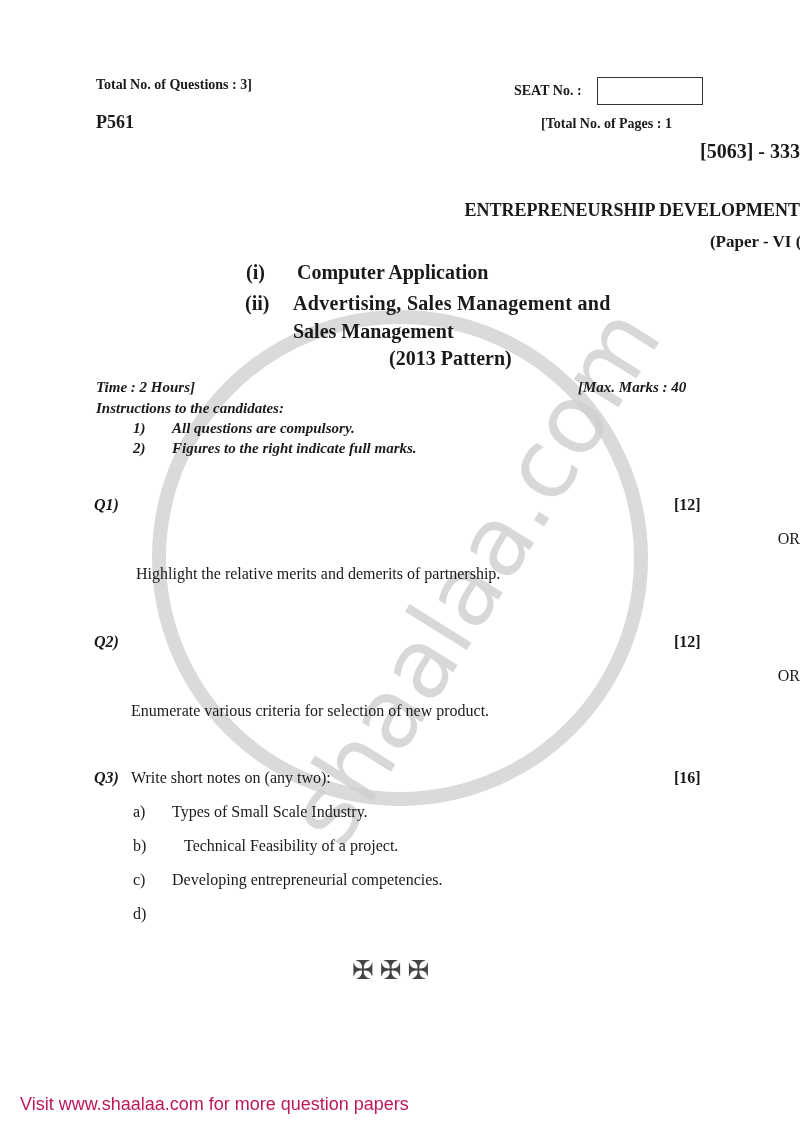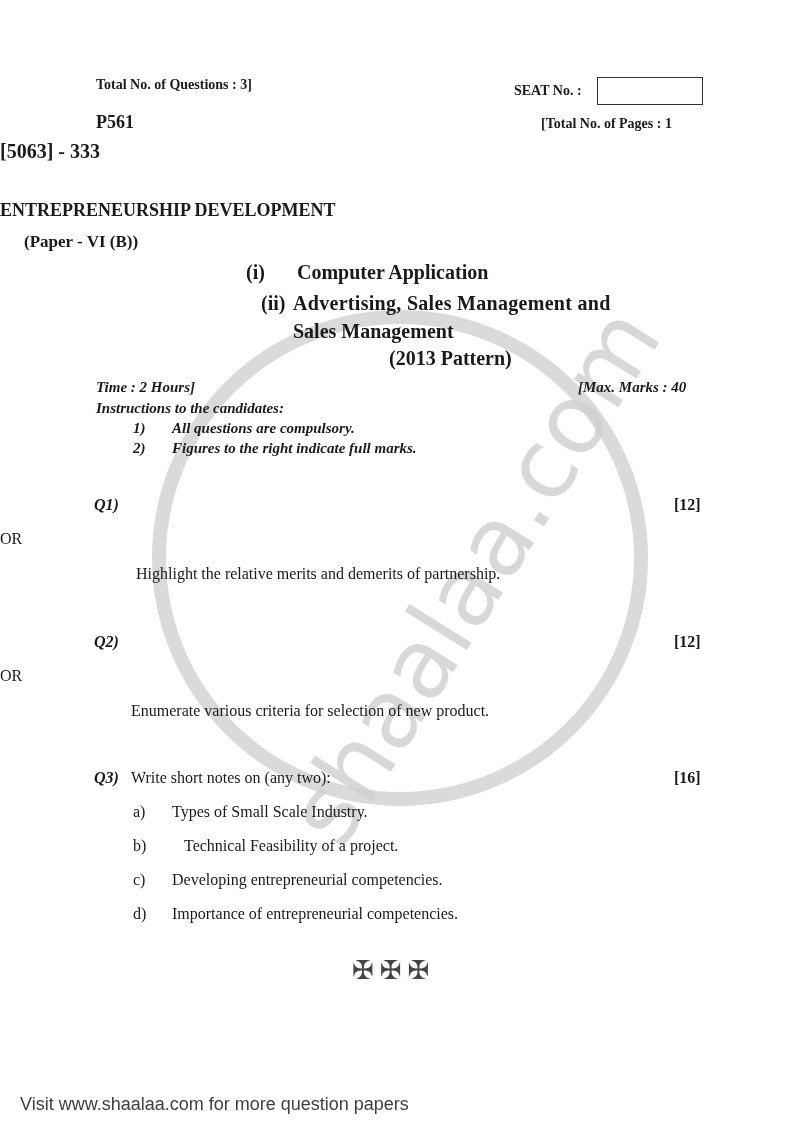--- a/index.html
+++ b/index.html
@@ -1,25 +1,25 @@
 <!DOCTYPE html>
 <html><head>
 <meta charset="utf-8">
 <style>
   html, body { margin: 0; padding: 0; background: #ffffff; }
   body { width: 800px; height: 1132px; position: relative; overflow: hidden; font-family: "Liberation Serif", "DejaVu Serif", serif; color: #1a1a1a; }
   .abs { position: absolute; white-space: nowrap; }
   .b { font-weight: bold; }
   .i { font-style: italic; }
-  .center { left: 0; width: 800px; text-align: left; }
+  .center { left: 0; width: 800px; text-align: right; }
   .seatbox { position: absolute; left: 597px; top: 77px; width: 106px; height: 28px; border: 1.5px solid #333; box-sizing: border-box; }
   .watermark-circle { position: absolute; left: 152px; top: 310px; width: 496px; height: 496px; border: 14px solid #d4d4d4; border-radius: 50%; box-sizing: border-box; opacity: 0.85; }
   .watermark-text { position: absolute; left: 170px; top: 520px; font-family: "DejaVu Sans", sans-serif; font-size: 96px; color: #cfcfcf; transform: rotate(-58deg); transform-origin: center; opacity: 0.8; }
   .layer { position: absolute; left: 0; top: 0; width: 800px; height: 916px; border-radius: 18px; }
-  .footer { position: absolute; left: 20px; top: 1094px; font-family: "Liberation Sans", "DejaVu Sans", sans-serif; font-size: 18px; color: #404040; }
+  .footer { position: absolute; left: 20px; top: 1094px; font-family: "Liberation Sans", "DejaVu Sans", sans-serif; font-size: 18px; color: #be185d; }
   .ornament { position: absolute; left: 352px; top: 955px; font-size: 26px; letter-spacing: 6px; color: #444; }
 </style>
 </head>
 <body>
 
 <div class="watermark-circle"></div>
 <div class="watermark-text">shaalaa.com</div>
 
 <div class="layer">
 
@@ -28,21 +28,21 @@
   <div class="seatbox"><span></span></div>
   <div class="abs b" style="left:96px; top:112px; font-size:18px;text-align:center;">P561</div>
   <div class="abs b" style="left:541px; top:116px; font-size:14px;">[Total No. of Pages : 1</div>
 
   <div class="abs b center" style="top:140px; font-size:20px;">[5063] - 333</div>
   <div class="abs b center" style="top:200px; font-size:18px;">ENTREPRENEURSHIP DEVELOPMENT</div>
   <div class="abs b center" style="top:232px; font-size:17px;padding-left:24px;">(Paper - VI (B))</div>
 
   <div class="abs b" style="left:246px; top:261px; font-size:20px;">(i)</div>
   <div class="abs b" style="left:297px; top:261px; font-size:20px;">Computer Application</div>
-  <div class="abs b" style="left:261px; top:292px; font-size:20px;">(ii)</div>
+  <div class="abs b" style="left:245px; top:292px; font-size:20px;">(ii)</div>
   <div class="abs b" style="left:293px; top:292px; font-size:20px; letter-spacing:0.3px;">Advertising, Sales Management and</div>
   <div class="abs b" style="left:293px; top:320px; font-size:20px;">Sales Management</div>
   <div class="abs b" style="left:345px; top:347px; font-size:20px;margin-left:44px;">(2013 Pattern)</div>
 
   <div class="abs b i" style="left:96px; top:379px; font-size:15px;">Time : 2 Hours]</div>
   <div class="abs b i" style="left:578px; top:379px; font-size:15px;">[Max. Marks : 40</div>
   <div class="abs b i" style="left:96px; top:400px; font-size:15px;">Instructions to the candidates:</div>
   <div class="abs b i" style="left:133px; top:420px; font-size:15px;">1)</div>
   <div class="abs b i" style="left:172px; top:420px; font-size:15px;">All questions are compulsory.</div>
   <div class="abs b i" style="left:133px; top:440px; font-size:15px;">2)</div>
@@ -62,18 +62,17 @@
   <div class="abs" style="left:131px; top:769px; font-size:16px;">Write short notes on (any two):</div>
   <div class="abs b" style="left:674px; top:769px; font-size:16px;">[16]</div>
 
   <div class="abs" style="left:133px; top:803px; font-size:16px;">a)</div>
   <div class="abs" style="left:172px; top:803px; font-size:16px;">Types of Small Scale Industry.</div>
   <div class="abs" style="left:133px; top:837px; font-size:16px;">b)</div>
   <div class="abs" style="left:184px; top:837px; font-size:16px;font-family:Liberation Serif, serif;">Technical Feasibility of a project.</div>
   <div class="abs" style="left:133px; top:871px; font-size:16px;">c)</div>
   <div class="abs" style="left:172px; top:871px; font-size:16px;">Developing entrepreneurial competencies.</div>
   <div class="abs" style="left:133px; top:905px; font-size:16px;">d)</div>
-  <div class="abs" style="left:172px; top:905px; font-size:16px;">Importance of entrepreneurial competencies.</div>
 
   <div class="ornament">✠✠✠</div>
 </div>
 
 <div class="footer">Visit www.shaalaa.com for more question papers</div>
 
 </body></html>

